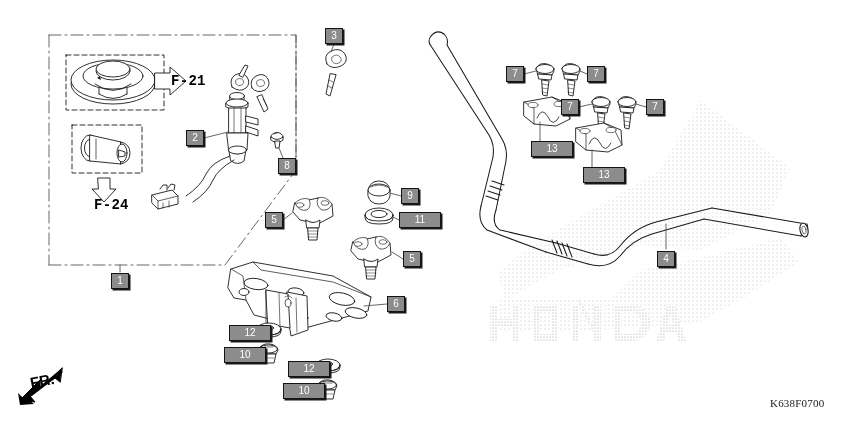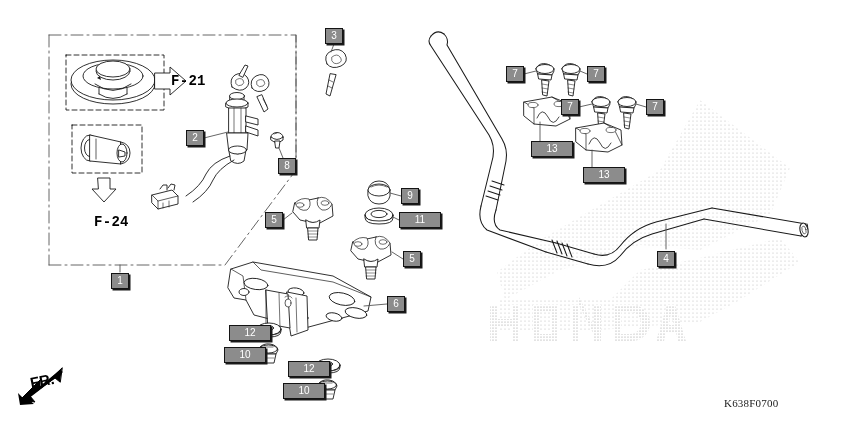--- a/index.html
+++ b/index.html
@@ -394,25 +394,25 @@
 
       <g>
         <path d="M62 368 L40 389 L40 380 L20 400 L35 402 L30 396 L55 378 L60 382 Z" fill="#000000" stroke="#000000" stroke-width="1"></path>
         <path d="M60 370 L24 399 L18 393 L20 405 L34 404 L28 399 L63 372 Z" fill="#000000" stroke="none"></path>
       </g>
 
     </g>
   </svg>
 
   <div class="reftext" style="left:171px; top:73px;">F-21</div>
-  <div class="reftext" style="left:82px; top:214px;padding-left:12px;">F-24</div>
+  <div class="reftext" style="left:82px; top:197px;padding-left:12px;">F-24</div>
 
   <div class="frtext" style="left:30px; top:372px;">FR.</div>
 
-  <div class="drawno" style="left:724px; top:397px;">K638F0700</div>
+  <div class="drawno" style="left:770px; top:397px;">K638F0700</div>
 
   <div id="callout-layer">
       <div class="callout" style="left: 111px; top: 273px;">1</div>
       <div class="callout" style="left: 186px; top: 130px;">2</div>
       <div class="callout" style="left: 325px; top: 28px;">3</div>
       <div class="callout" style="left: 657px; top: 251px;">4</div>
       <div class="callout" style="left: 265px; top: 212px;">5</div>
       <div class="callout" style="left: 403px; top: 251px;">5</div>
       <div class="callout" style="left: 387px; top: 296px;">6</div>
       <div class="callout" style="left: 506px; top: 66px;">7</div>

